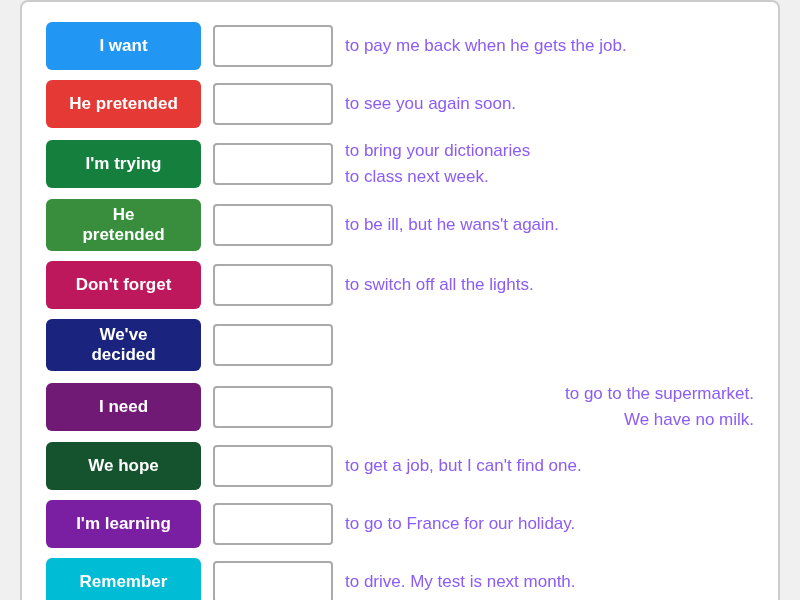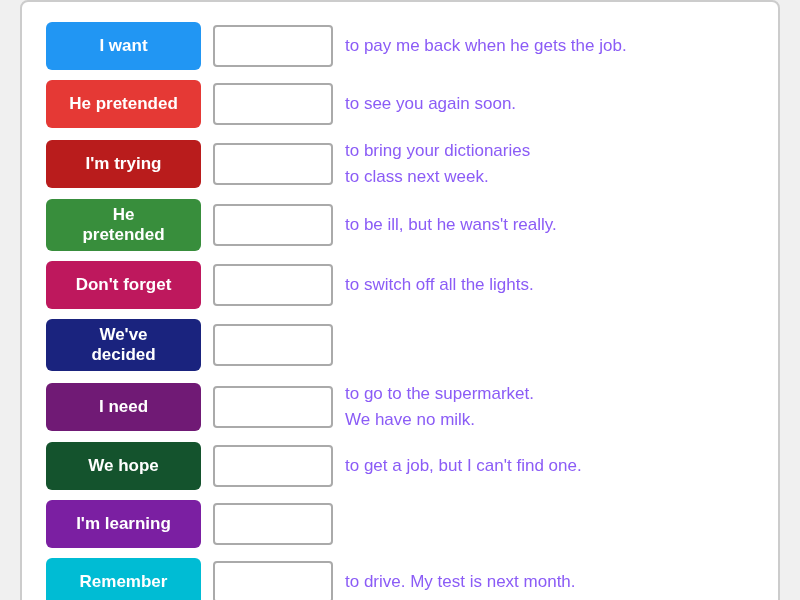--- a/index.html
+++ b/index.html
@@ -63,54 +63,55 @@
       <button class="label-btn" style="background-color: rgb(33, 150, 243); white-space: pre-line;">I want</button>
       <div class="input-box" contenteditable="true" style=""></div>
       <span class="sentence-text" style="white-space: pre-line;">to pay me back when he gets the job.</span>
     </div>
     <div class="row">
       <button class="label-btn" style="background-color: rgb(229, 57, 53); white-space: pre-line;">He pretended</button>
       <div class="input-box" contenteditable="true" style=""></div>
       <span class="sentence-text" style="white-space: pre-line;">to see you again soon.</span>
     </div>
     <div class="row">
-      <button class="label-btn" style="background-color: #b91c1c; white-space: pre-line;">I'm trying</button>
+      <button class="label-btn" style="background-color: #15803d; white-space: pre-line;">I'm trying</button>
       <div class="input-box" contenteditable="true" style=""></div>
       <span class="sentence-text" style="white-space: pre-line;">to bring your dictionaries
 to class next week.</span>
     </div>
     <div class="row">
       <button class="label-btn" style="background-color: rgb(56, 142, 60); white-space: pre-line;">He
 pretended</button>
       <div class="input-box" contenteditable="true" style=""></div>
-      <span class="sentence-text" style="white-space: pre-line;">to be ill, but he wans't really.</span>
+      <span class="sentence-text" style="white-space: pre-line;">to be ill, but he wans't again.</span>
     </div>
     <div class="row">
       <button class="label-btn" style="background-color: #be185d; white-space: pre-line;">Don't forget</button>
       <div class="input-box" contenteditable="true" style=""></div>
       <span class="sentence-text" style="white-space: pre-line;">to switch off all the lights.</span>
     </div>
     <div class="row">
       <button class="label-btn" style="background-color: rgb(26, 35, 126); white-space: pre-line; padding-left: 8px;">We've
 decided</button>
       <div class="input-box" contenteditable="true" style=""></div>
     </div>
     <div class="row">
       <button class="label-btn" style="background-color: #701a75; white-space: pre-line;">I need</button>
       <div class="input-box" contenteditable="true" style=""></div>
-      <span class="sentence-text" style="white-space: pre-line;">to go to the supermarket.
+      <span class="sentence-text" style="white-space: pre-line; text-align: right;">to go to the supermarket.
 We have no milk.</span>
     </div>
     <div class="row">
       <button class="label-btn" style="background-color: #14532d; white-space: pre-line;">We hope</button>
       <div class="input-box" contenteditable="true" style=""></div>
       <span class="sentence-text" style="white-space: pre-line;">to get a job, but I can't find one.</span>
     </div>
     <div class="row">
       <button class="label-btn" style="background-color: rgb(123, 31, 162); white-space: pre-line;">I'm learning</button>
       <div class="input-box" contenteditable="true" style=""></div>
+      <span class="sentence-text" style="white-space: pre-line;">to go to France for our holiday.</span>
     </div>
     <div class="row">
       <button class="label-btn" style="background-color: rgb(0, 188, 212); white-space: pre-line;">Remember</button>
       <div class="input-box" contenteditable="true" style=""></div>
       <span class="sentence-text" style="white-space: pre-line;">to drive. My test is next month.</span>
     </div>
   </div>
 
 </body></html>

